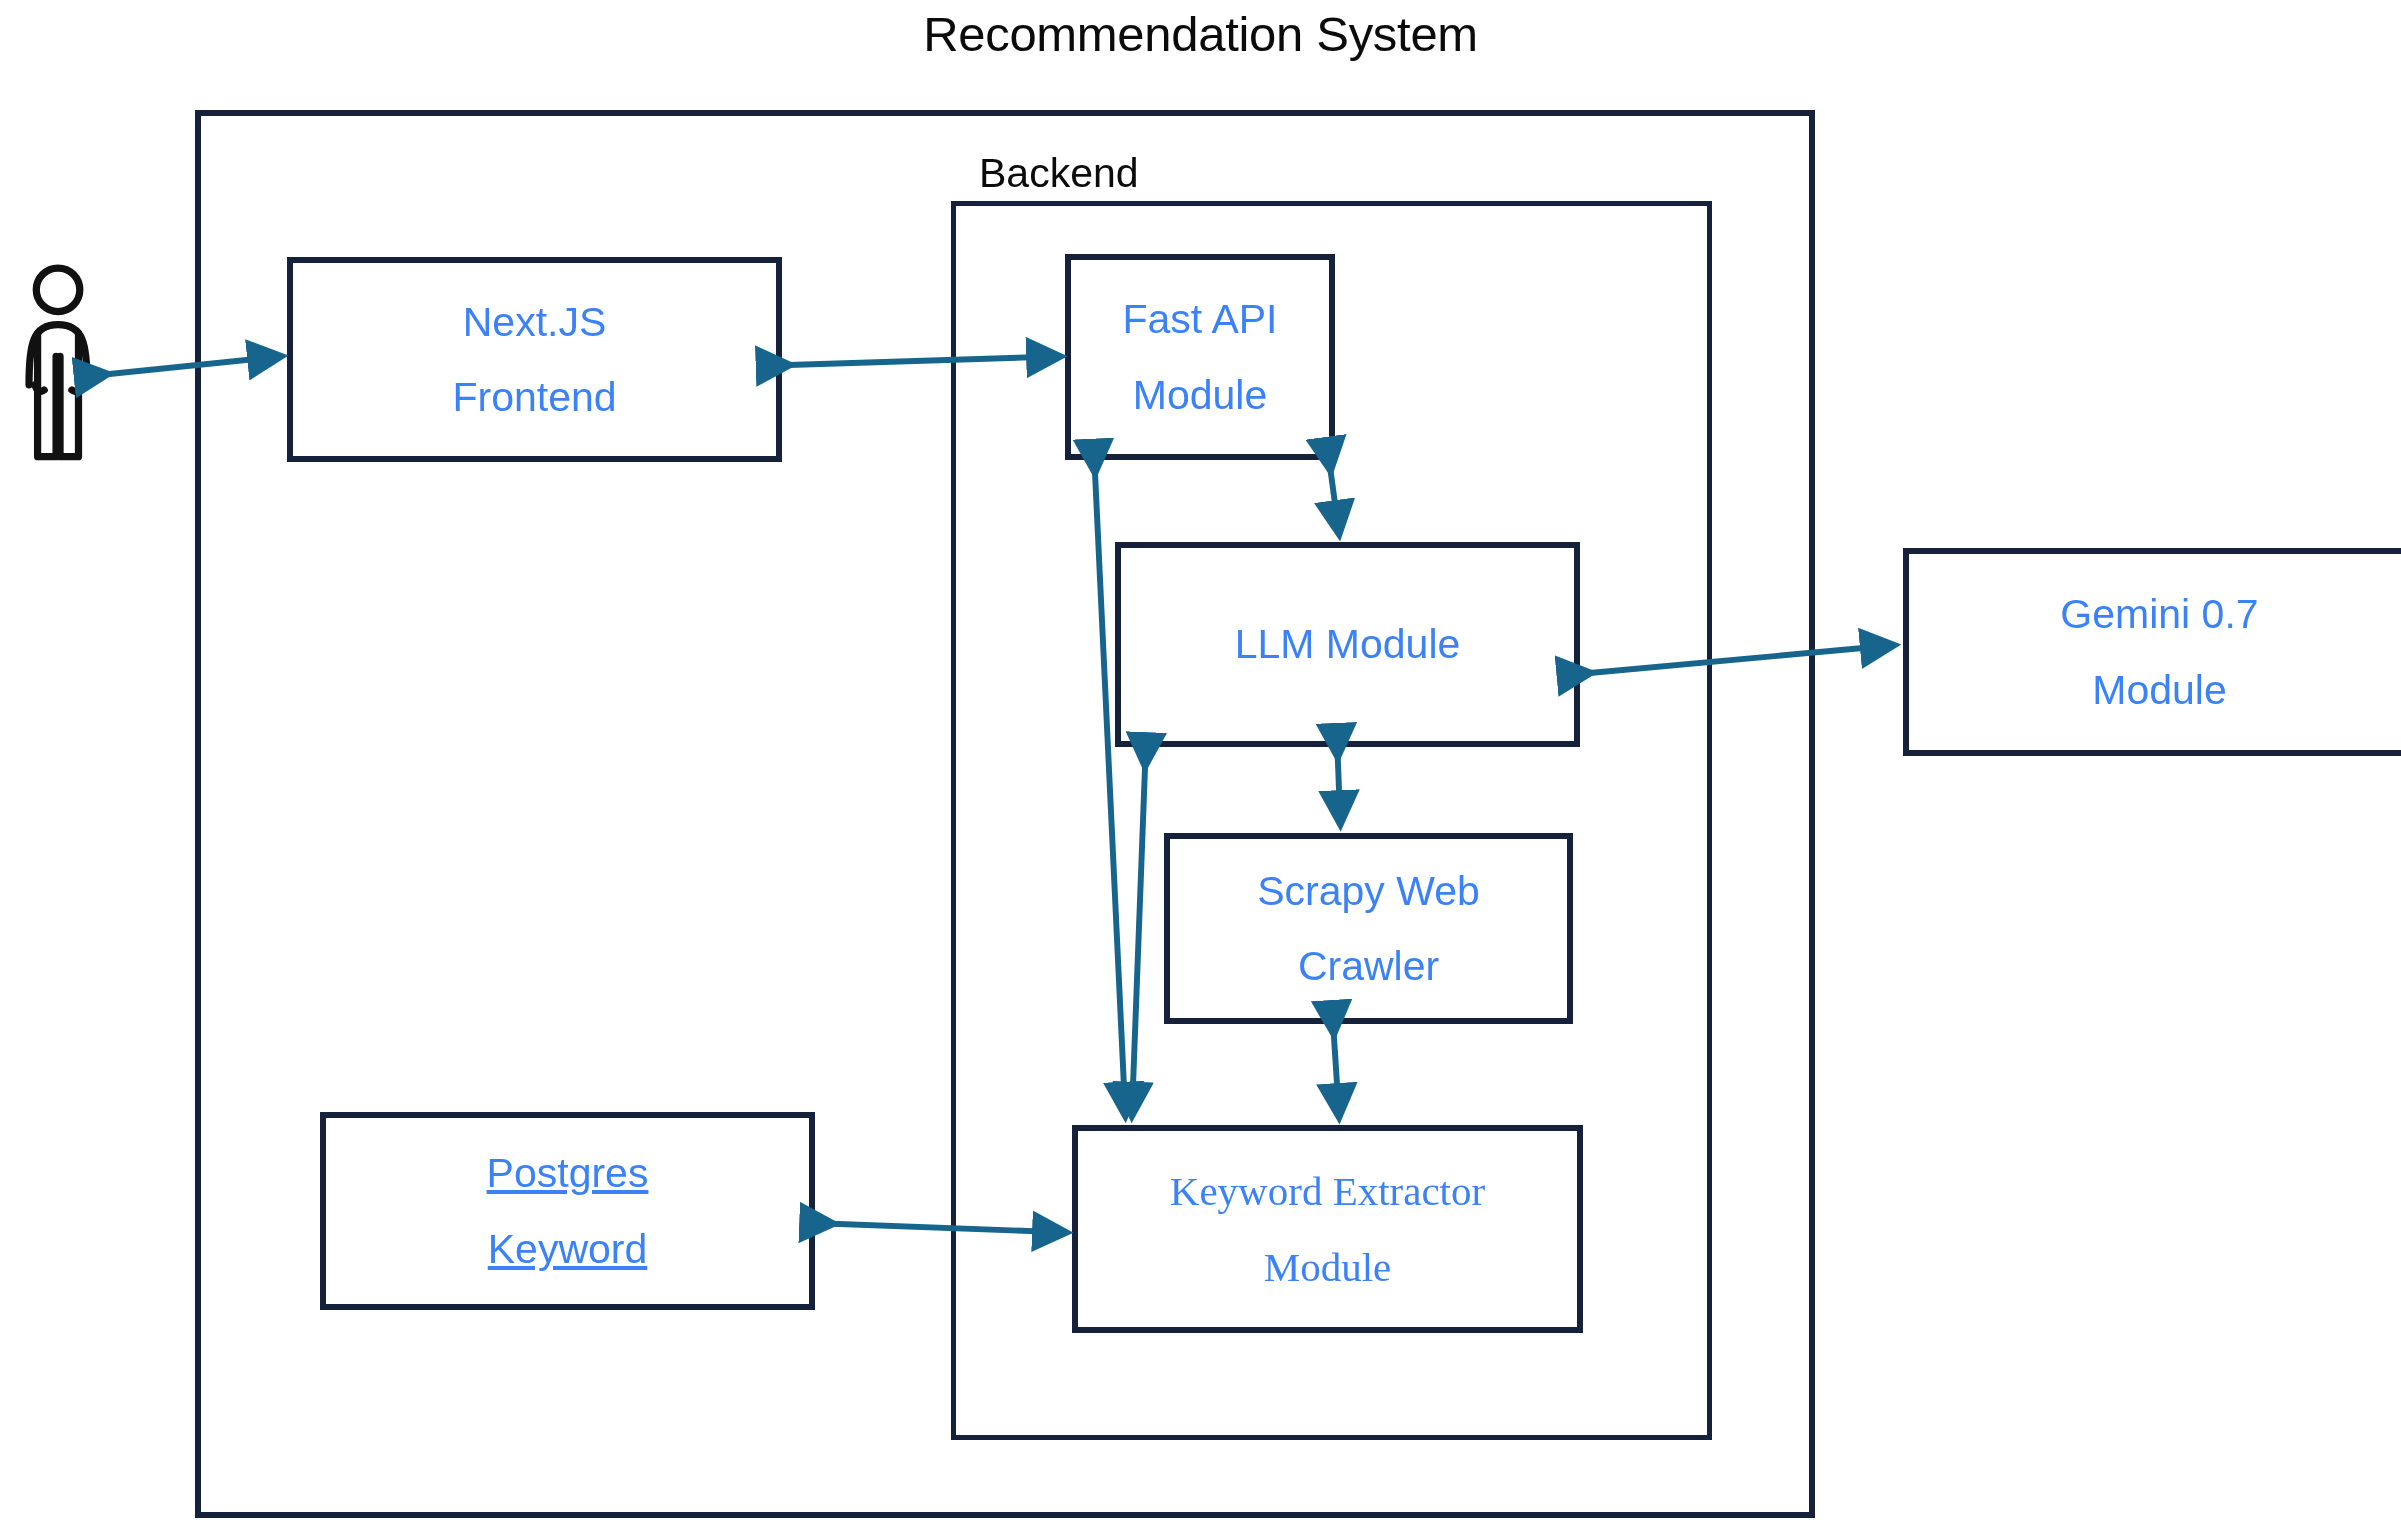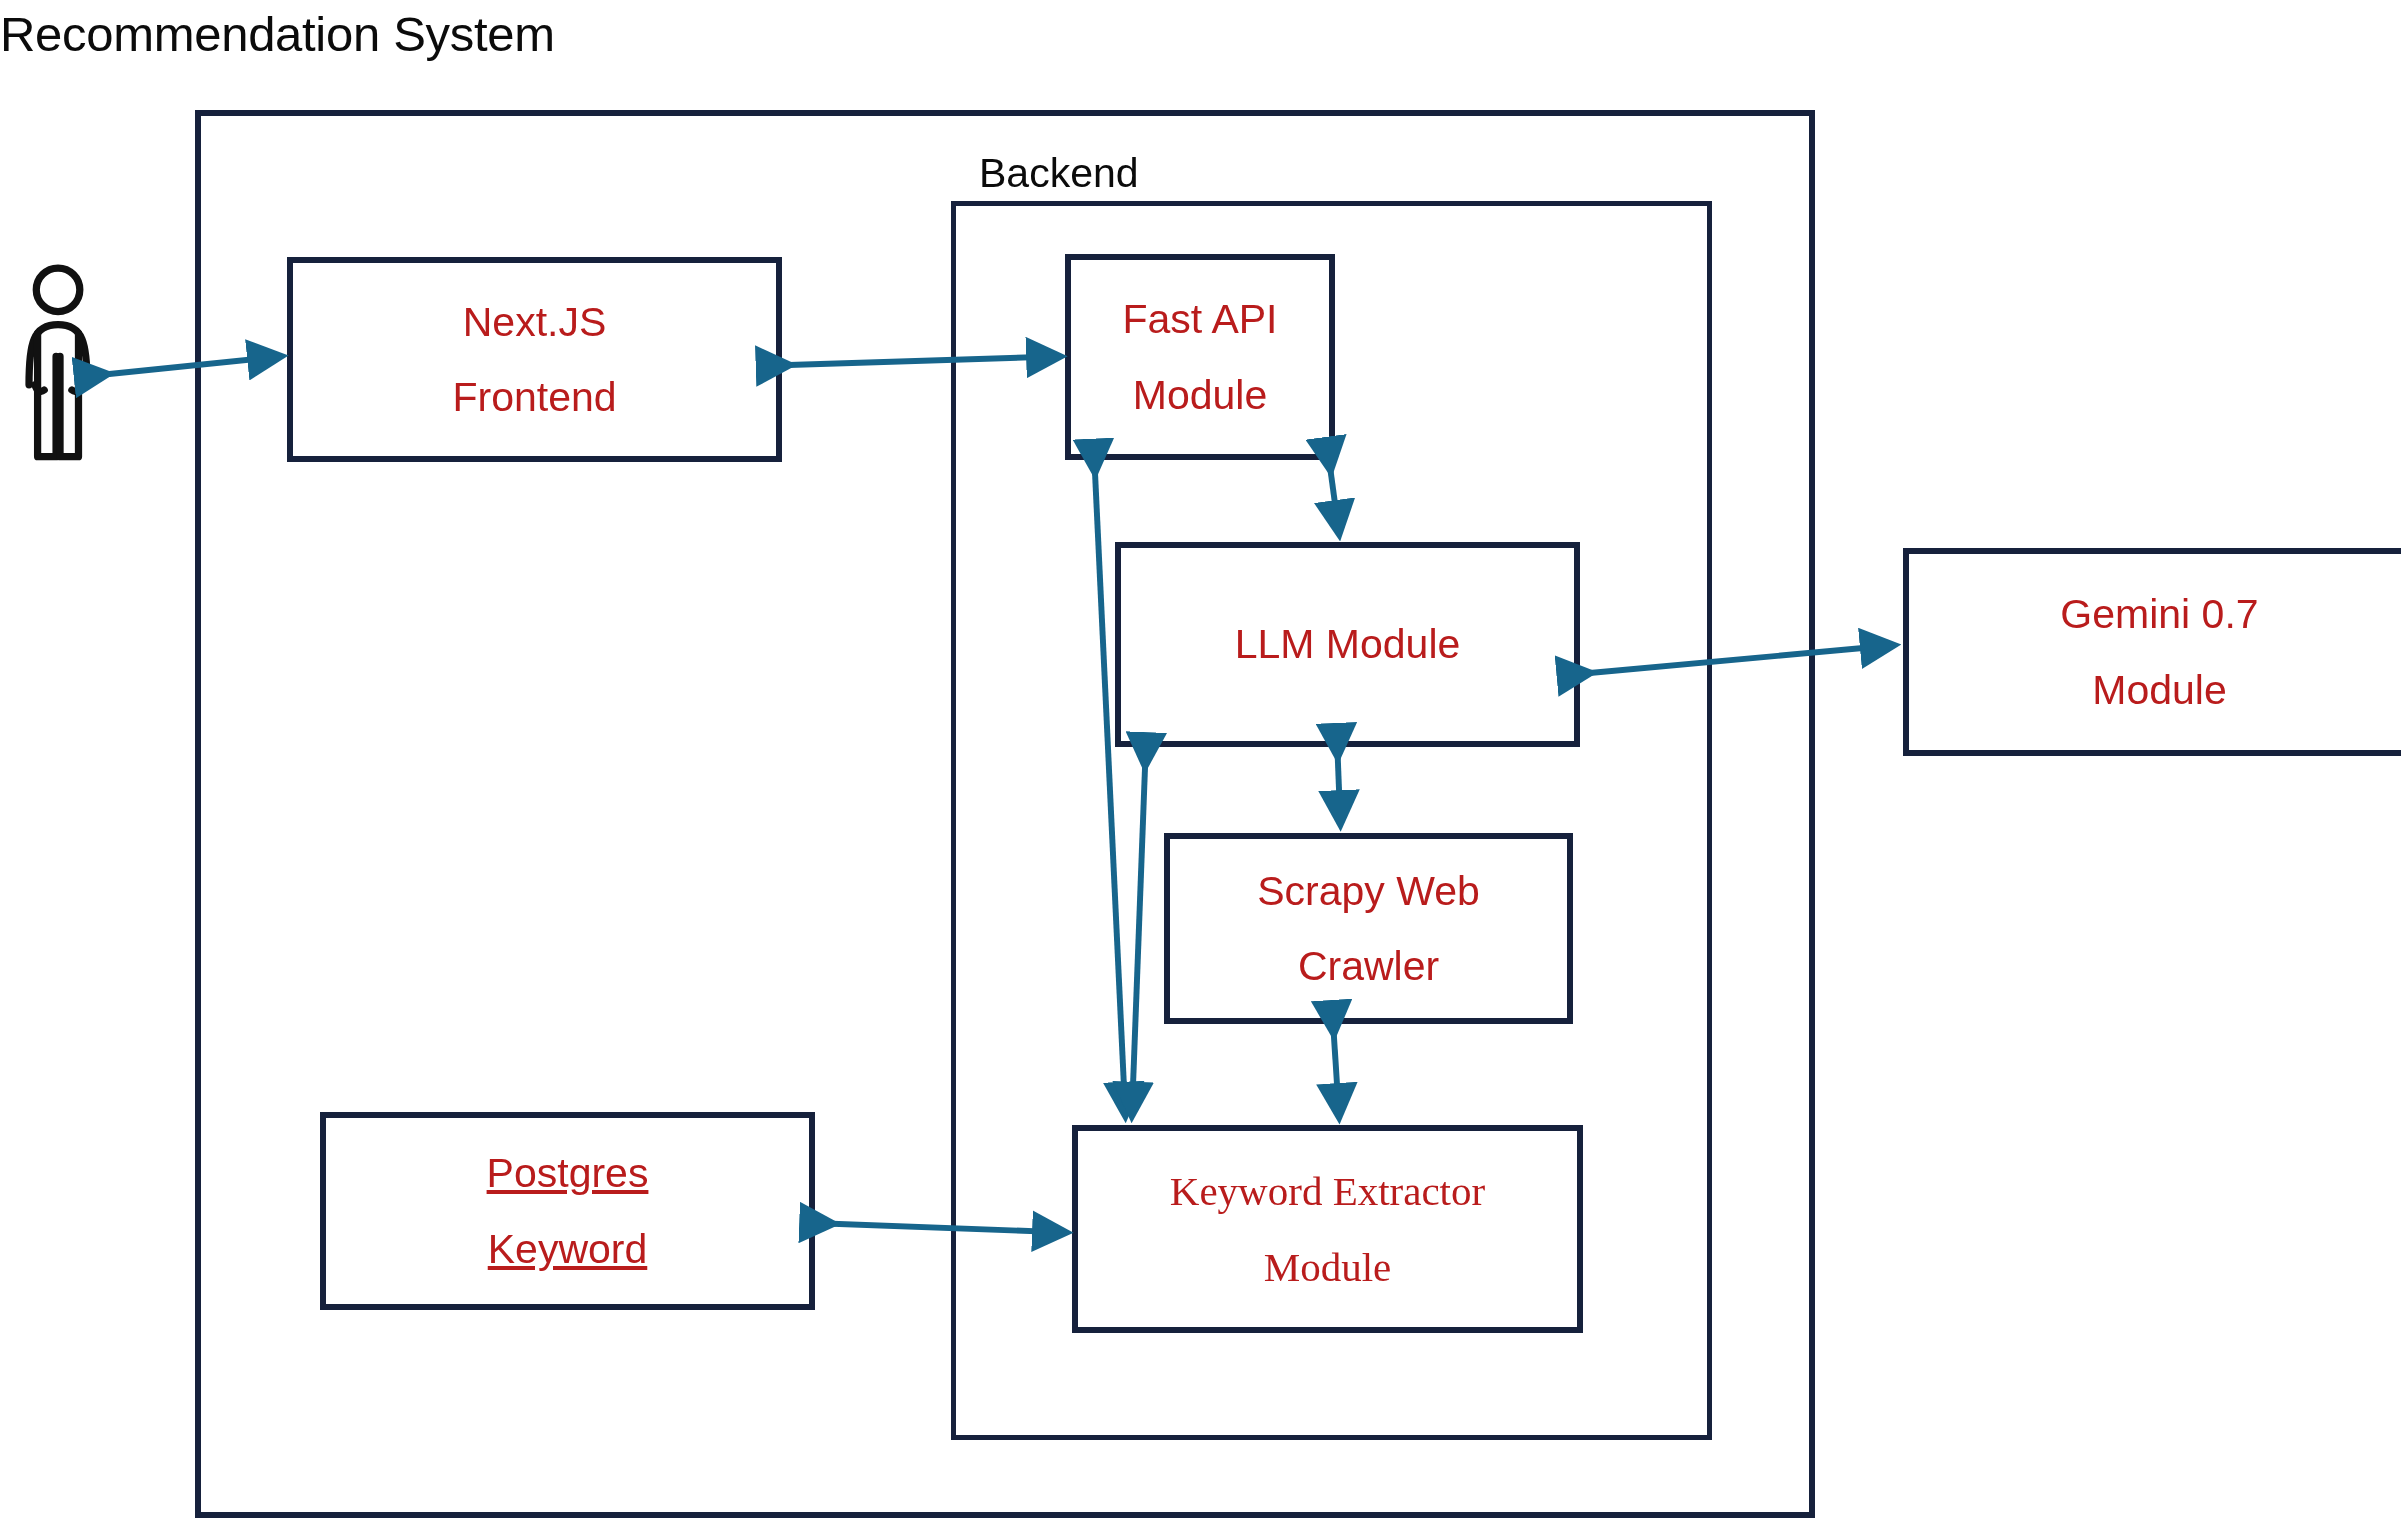--- a/index.html
+++ b/index.html
@@ -2,42 +2,42 @@
 <html style="font-size:10.6px"><head>
 <meta charset="utf-8">
 <style>
   html,body{margin:0;padding:0;background:#ffffff;}
   body{width:2401px;height:1536px;position:relative;overflow:hidden;
        font-family:"Liberation Sans","DejaVu Sans",sans-serif;color:#000;}
 
   #stage{position:absolute;left:0;top:0;width:2401px;height:1536px;}
 
   .title{
-    position:absolute;left:0;top:8px;width:2401px;
+    position:absolute;left:0;top:8px;width:2401px;text-align:center;
     font-size:49px;line-height:1.1;letter-spacing:-0.3px;color:#0b0b0b;
   }
 
   .outer-box{
     position:absolute;left:195px;top:110px;width:1620px;height:1408px;
     border:6px solid #16213c;background:transparent;box-sizing:border-box;
   }
   .backend-box{
     position:absolute;left:951px;top:201px;width:761px;height:1239px;
     border:5.3px solid #16213c;background:transparent;box-sizing:border-box;
   }
   .backend-label{
     position:absolute;left:979px;top:150px;font-size:41px;color:#0b0b0b;
     white-space:nowrap;
   }
 
   .node{
     position:absolute;border:6px solid #16213c;background:#ffffff;
     box-sizing:border-box;display:flex;flex-direction:column;
     align-items:center;justify-content:center;
-    font-size:41px;line-height:1.28;color:#b91c1c;text-align:center;
+    font-size:41px;line-height:1.28;color:#3b82f6;text-align:center;
   }
   .node .l2{margin-top:23px;}
 
   .n-next      {left:287px; top:257px;  width:495px; height:205px;}
   .n-fastapi   {left:1065px;top:254px;  width:270px; height:206px;}
   .n-llm       {left:1115px;top:542px;  width:465px; height:205px;}
   .n-scrapy    {left:1164px;top:833px; width:409px; height:191px;}
   .n-keyword   {left:1072px;top:1125px; width:511px; height:208px;font-family:Liberation Serif, serif;}
   .n-postgres  {left:320px; top:1112px; width:495px; height:198px;text-decoration:underline;}
   .n-gemini    {left:1903px;top:548px;  width:513px; height:208px;}

